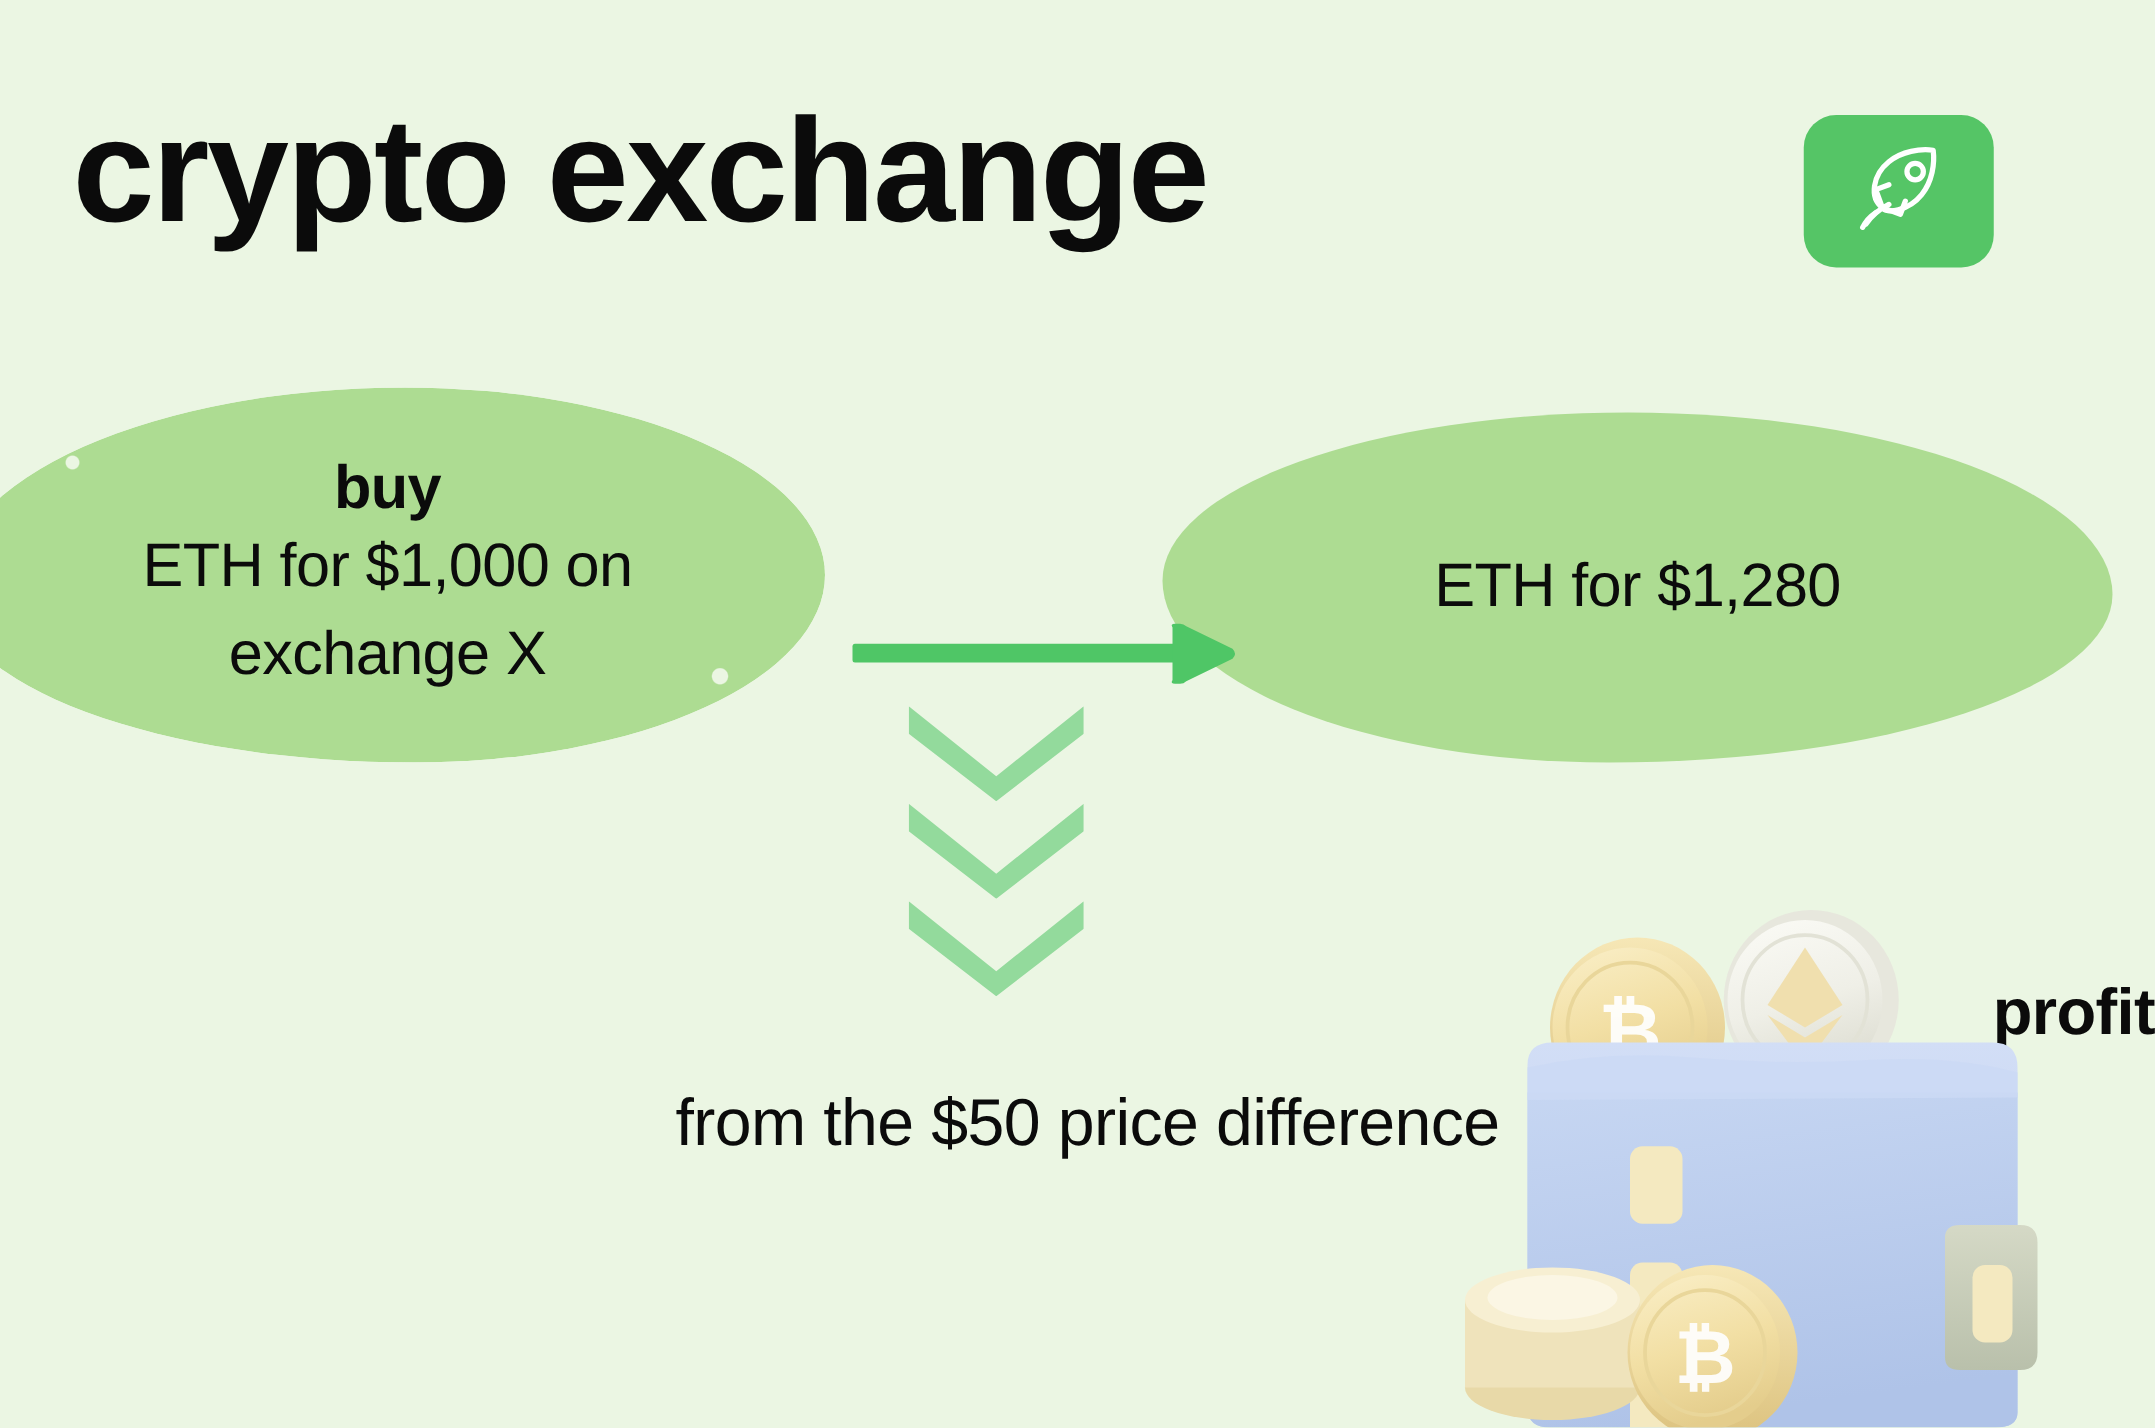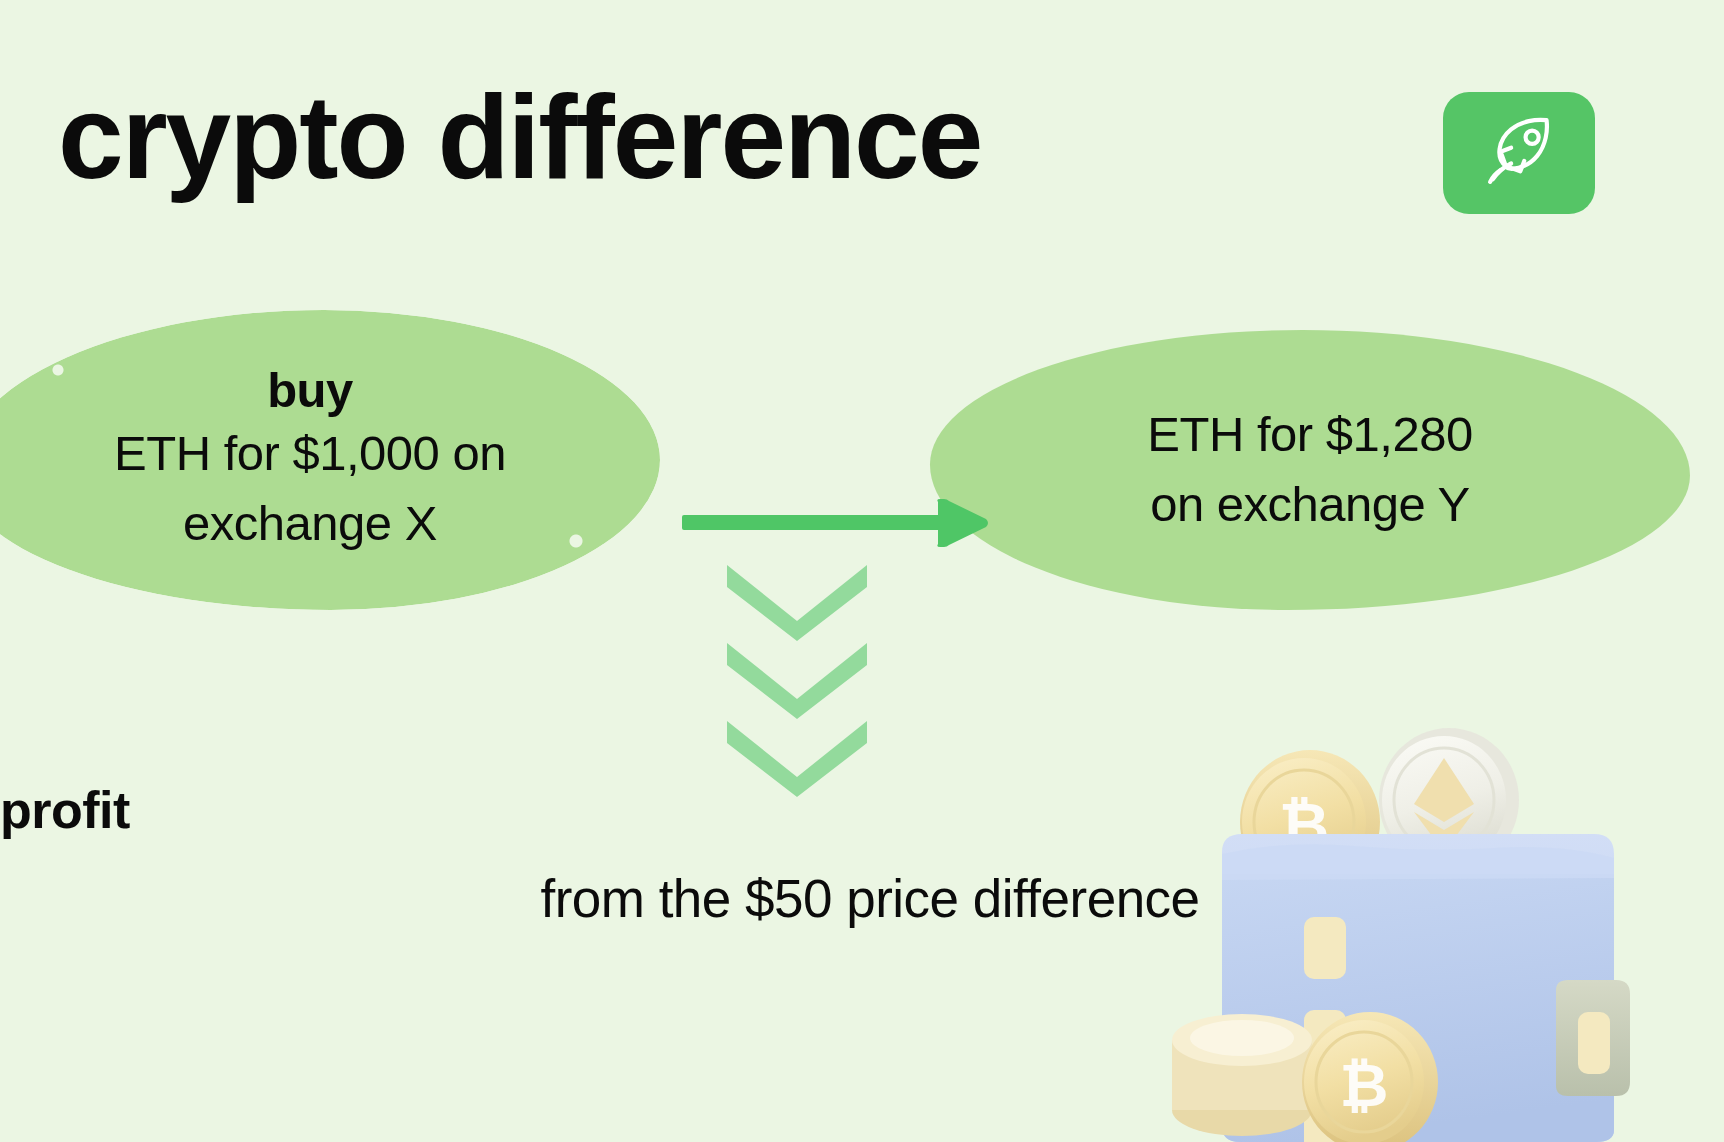--- a/index.html
+++ b/index.html
@@ -110,21 +110,21 @@
     left:0; width:140px; height:76px;
   }
   .chev:nth-child(1){ top:0; }
   .chev:nth-child(2){ top:78px; }
   .chev:nth-child(3){ top:156px; }
 
   
   .profit-head {
     position:absolute;
     left:0; right:0; top:780px;
-    text-align:left;
+    text-align:right;
     font-size:52px;
     font-weight:700;
     color:#0B0B0B;
     letter-spacing:-0.5px;
   }
   .profit-sub {
     position:absolute;
     left:0; right:0; top:868px;
     text-align:center;
     font-size:53px;
@@ -140,21 +140,21 @@
     right:0px; bottom:0px;
     width:560px; height:420px;
     pointer-events:none;
   }
 </style>
 </head>
 <body>
 
 <div class="stage">
 
-  <div class="title">crypto difference</div>
+  <div class="title">crypto exchange</div>
 
   <div class="rocket-badge">
     <span>
       <svg width="84" height="84" viewBox="0 0 64 64" fill="none" stroke="#FFFFFF" stroke-width="3.2" stroke-linecap="round" stroke-linejoin="round">
         <path d="M22 42 C14 36 16 22 26 14 C34 7.5 45 6 53 7 C54 15 52.5 26 46 34 C38 44 24 46 22 42 Z"></path>
         <circle cx="42" cy="20" r="5"></circle>
         <path d="M22 42 L18 31 L26 28"></path>
         <path d="M22 42 L33 46 L36 38"></path>
         <path d="M12 52 C16 46 22 42 26 40"></path>
         <path d="M10 54 C12 50 15 47 18 45"></path>
@@ -168,21 +168,20 @@
       <div class="blob-head">buy</div>
       <div class="blob-body">ETH for $1,000 on</div>
       <div class="blob-body">exchange X</div>
     </div>
   </div>
 
   <div class="blob blob-right">
     <div class="blob-paint"></div>
     <div class="blob-text">
       <div class="blob-body">ETH for $1,280</div>
-      <div class="blob-body">on exchange Y</div>
     </div>
   </div>
 
   <div class="arrow-row">
     <div class="arrow-shaft"></div>
     <div class="arrow-head">
       <svg width="60" height="52" viewBox="0 0 60 52">
         <path d="M6 5 Q4 2 8 2 L12 2 Q15 2 17 4 L54 22 Q58 26 54 30 L17 48 Q15 50 12 50 L8 50 Q4 50 6 47 Z" fill="#4FC666"></path>
       </svg>
     </div>

